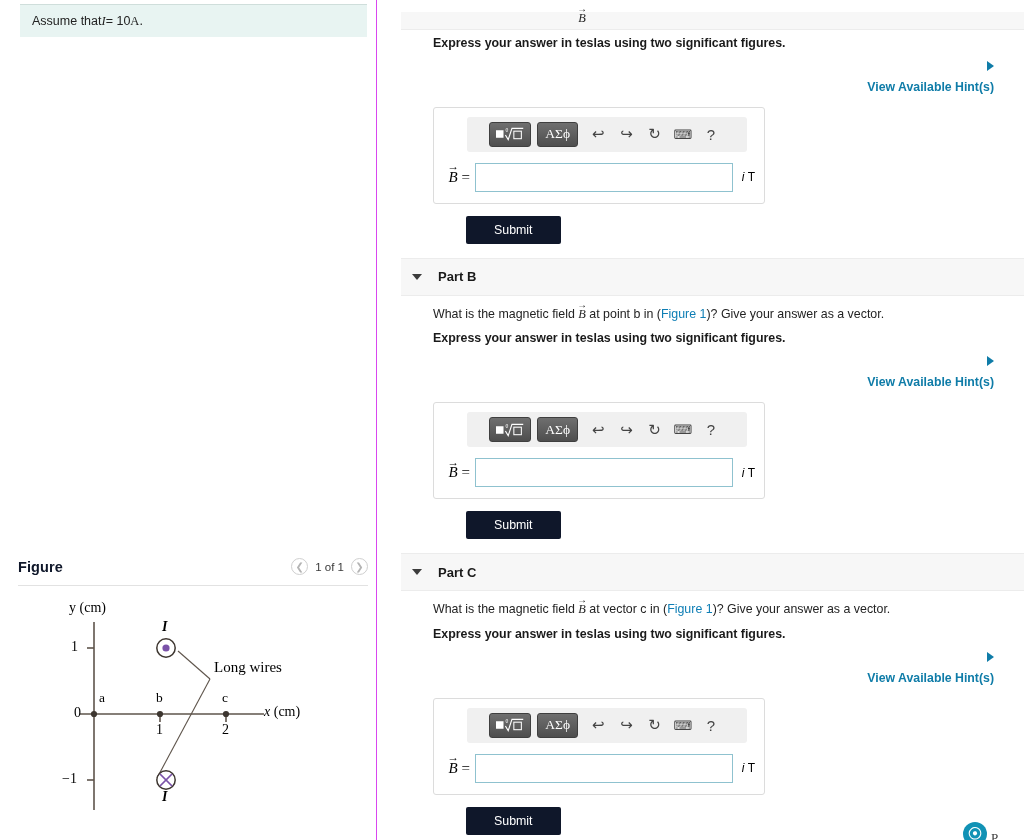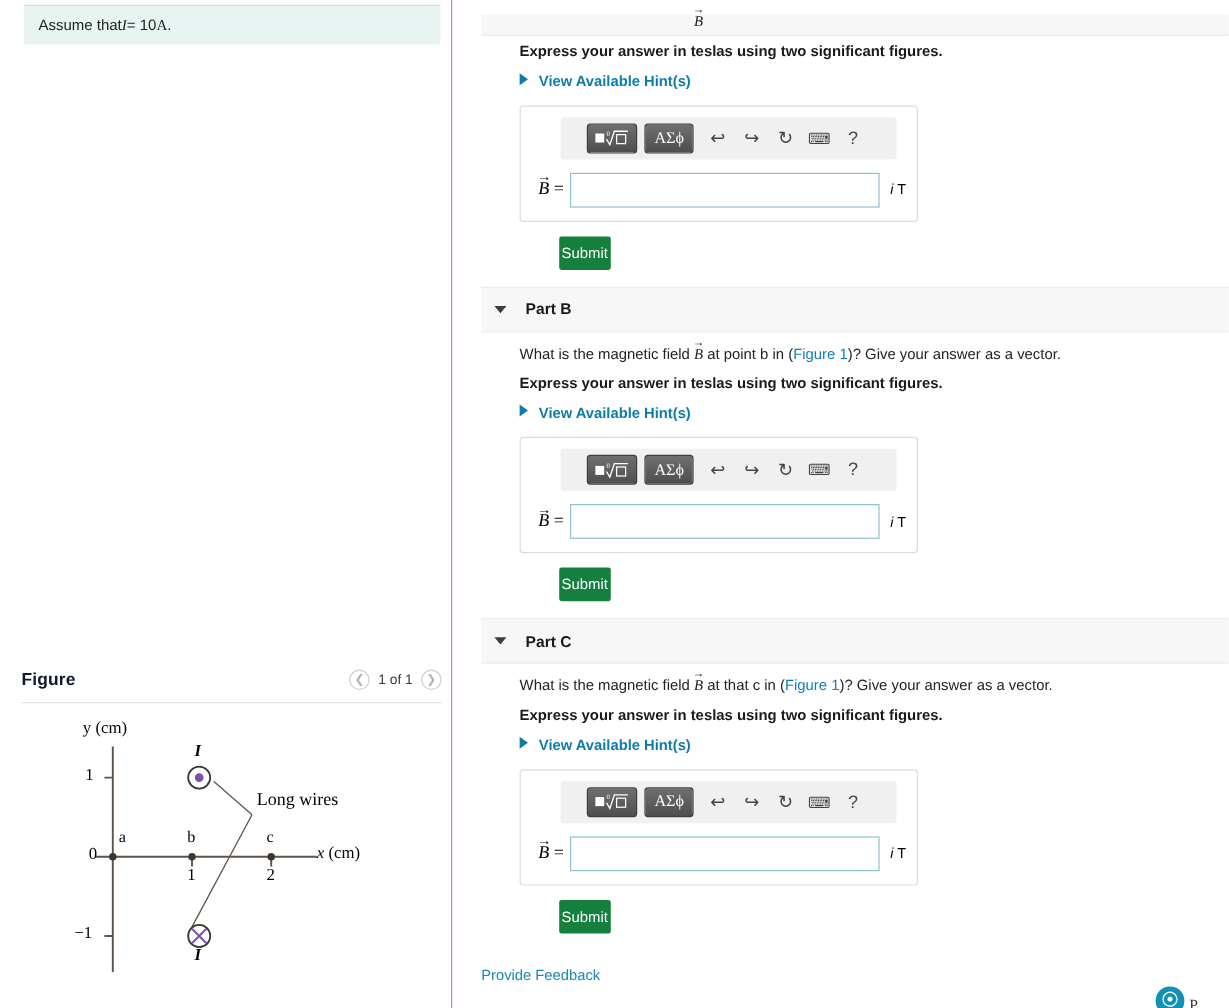--- a/index.html
+++ b/index.html
@@ -83,21 +83,21 @@
   .part-label { font-size: 13px; font-weight: bold; color: #1a1a1a; }
 
   .qbody { padding-left: 56px; padding-right: 30px; }
   .qline {
     font-size: 12.4px; color: #232323; line-height: 1.5;
     padding-top: 9px;
   }
   .qline a { color: #0e7eb5; text-decoration: none; }
   .qbold { font-size: 12.4px; font-weight: bold; color: #1a1a1a; padding-top: 8px; }
 
-  .hints { display: flex; align-items: flex-start; gap: 9px; padding-top: 11px; cursor: pointer; }
+  .hints { display: flex; align-items: flex-end; gap: 9px; padding-top: 11px; cursor: pointer; flex-direction: column; }
   .hint-caret {
     width: 0; height: 0;
     border-top: 5px solid transparent;
     border-bottom: 5px solid transparent;
     border-left: 7px solid #0f7ca8;
   }
   .hint-text { font-size: 12.3px; font-weight: bold; color: #0f7ca8; }
 
   .answer-panel {
     margin-top: 13px;
@@ -148,24 +148,24 @@
     border: 1px solid #8fc2cf;
     background: #fff;
   }
   .unit {
     padding-left: 9px;
     font-family: Liberation Sans, sans-serif; font-size: 12px;
     white-space: nowrap;
   }
   .submit-btn {
     margin-top: 12px; margin-left: 33px;
-    background: #15803d;
+    background: #0f172a;
     color: #fff; border: none; border-radius: 2px;
     font-size: 12.4px; font-family: "Liberation Sans", sans-serif;
-    padding: 7px 2px; cursor: pointer;
+    padding: 7px 28px; cursor: pointer;
   }
   .feedback-link {
     margin-left: 24px; margin-top: 28px;
     font-size: 12.3px; color: #1b87b5; cursor: pointer; display: inline-block;
   }
   .footer-logo {
     position: absolute; left: 586px; bottom: -6px;
     display: flex; align-items: flex-end; gap: 4px;
   }
   .logo-circ {
@@ -335,21 +335,21 @@
       <button class="submit-btn">Submit</button>
     </div>
 
     
     <div class="part-header" style="margin-top:14px;">
       <span class="part-caret"></span>
       <span class="part-label">Part C</span>
     </div>
     <div class="qbody">
       <div class="qline">
-        <span>What is the magnetic field </span><span class="vec-b">B</span><span> at that c in (</span><a href="#">Figure 1</a><span>)? Give your answer as a vector.</span>
+        <span>What is the magnetic field </span><span class="vec-b">B</span><span> at vector c in (</span><a href="#">Figure 1</a><span>)? Give your answer as a vector.</span>
       </div>
       <div class="qbold">Express your answer in teslas using two significant figures.</div>
       <div class="hints">
         <span class="hint-caret"></span>
         <span class="hint-text">View Available Hint(s)</span>
       </div>
 
       <div class="answer-panel">
         <div class="mathbar">
           <div class="mbtn tpl">

